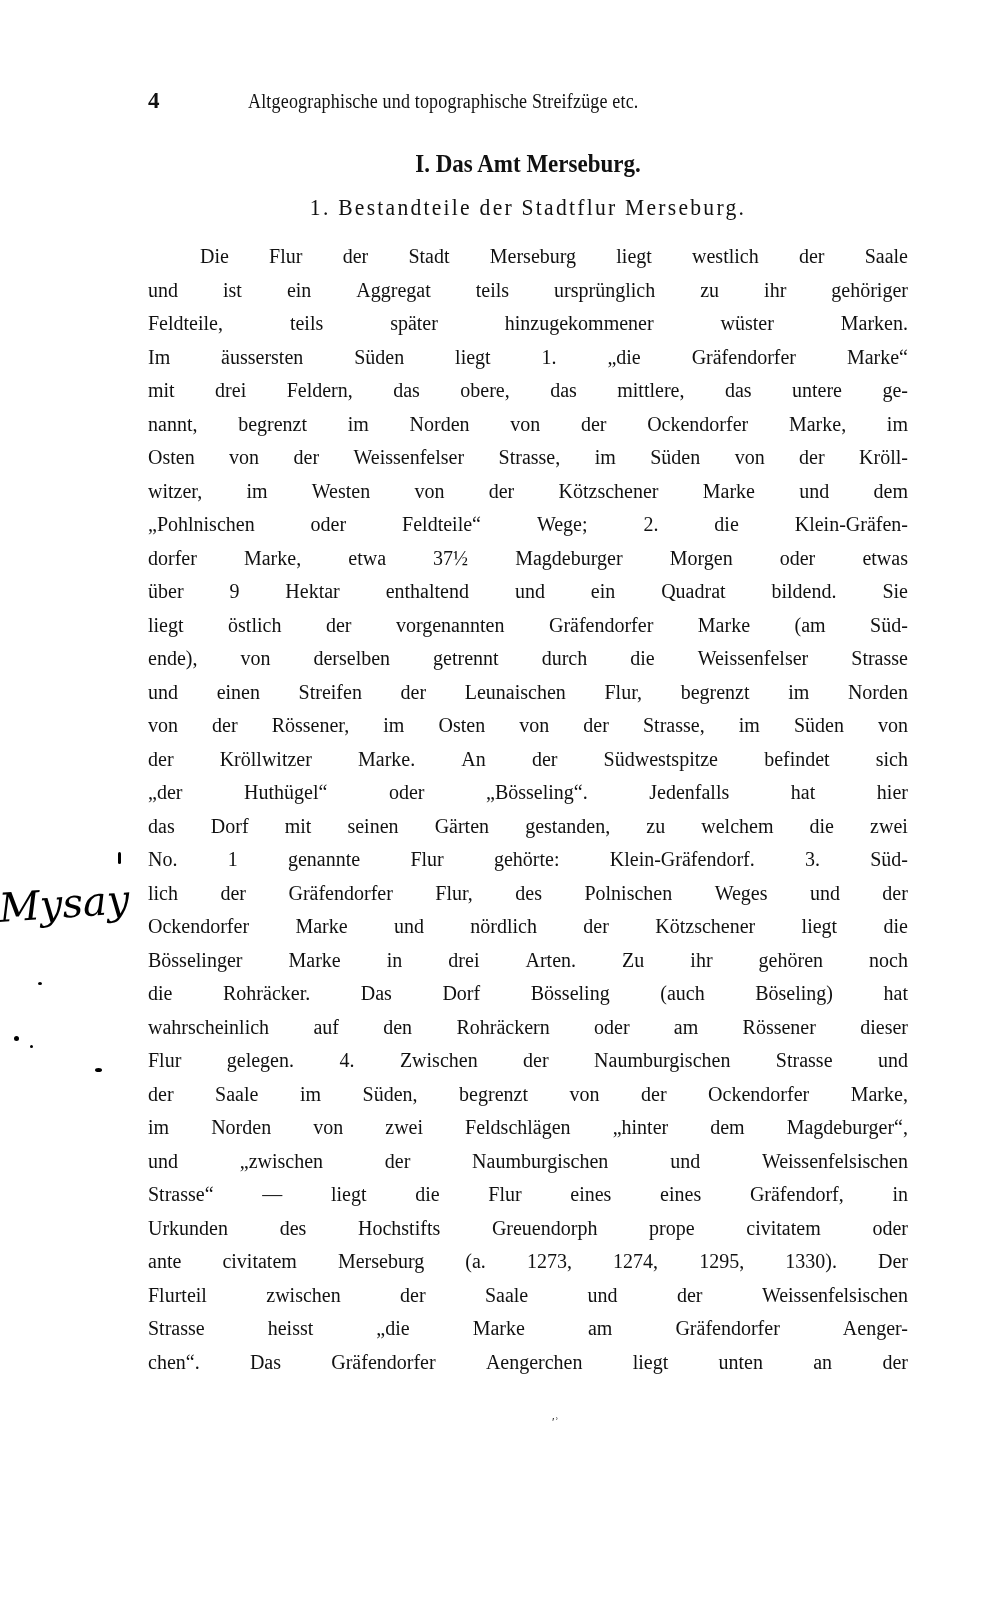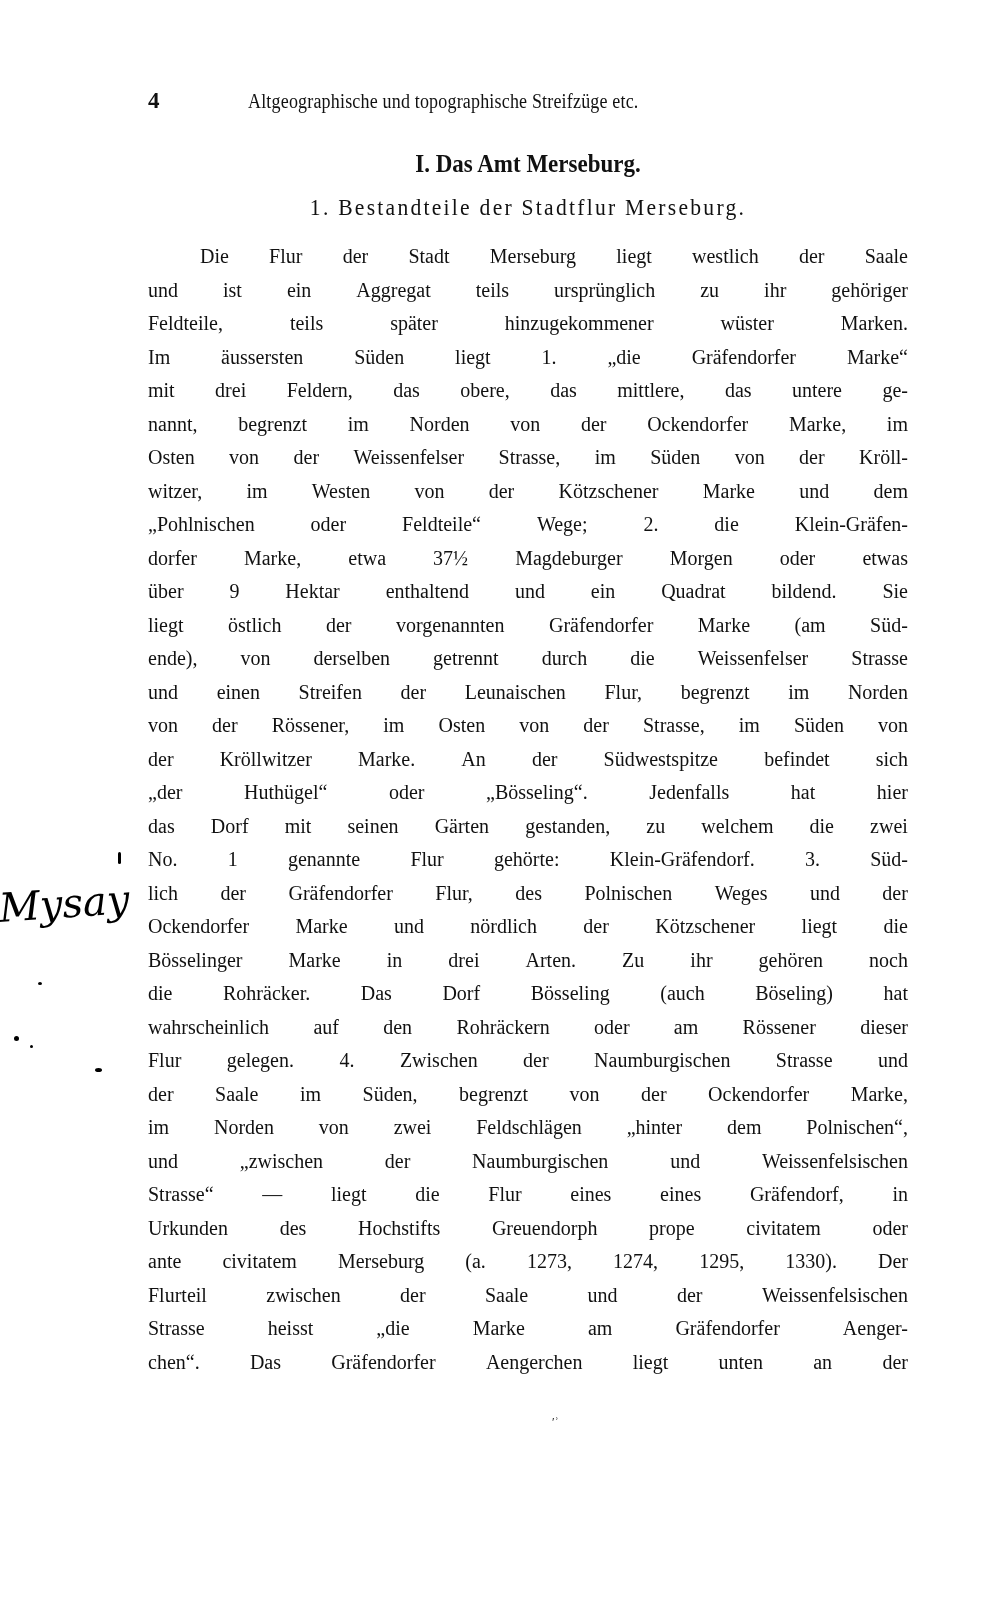--- a/index.html
+++ b/index.html
@@ -328,21 +328,21 @@
         <span class="w">Marke,</span>
       </div>
       <div class="line">
         <span class="w">im</span>
         <span class="w">Norden</span>
         <span class="w">von</span>
         <span class="w">zwei</span>
         <span class="w">Feldschlägen</span>
         <span class="w">„hinter</span>
         <span class="w">dem</span>
-        <span class="w">Polnischen“,</span>
+        <span class="w">Magdeburger“,</span>
       </div>
       <div class="line">
         <span class="w">und</span>
         <span class="w">„zwischen</span>
         <span class="w">der</span>
         <span class="w">Naumburgischen</span>
         <span class="w">und</span>
         <span class="w">Weissenfelsischen</span>
       </div>
       <div class="line">

